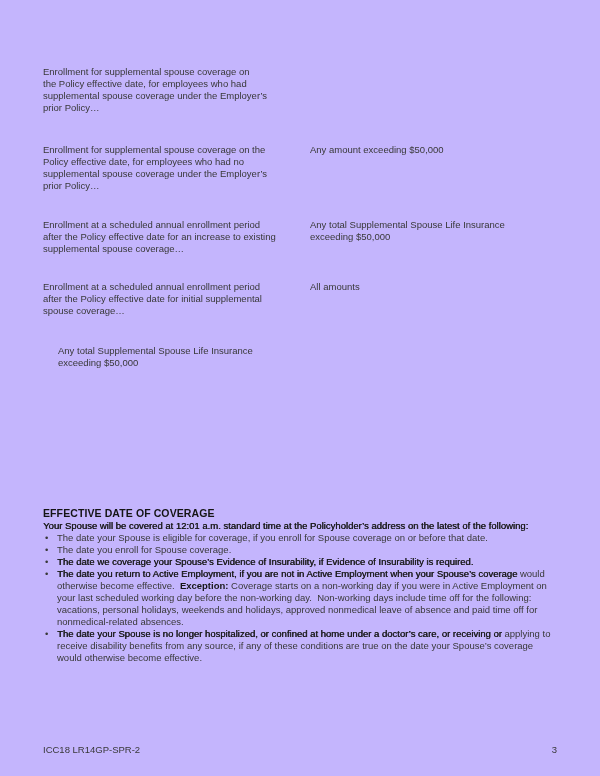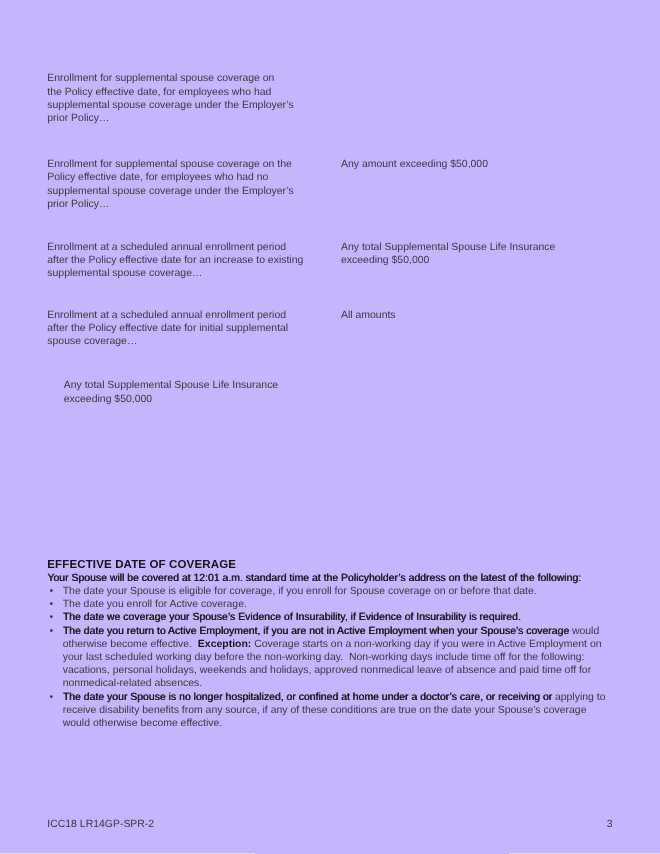--- a/index.html
+++ b/index.html
@@ -145,21 +145,21 @@
     <h2>EFFECTIVE DATE OF COVERAGE</h2>
     <p class="intro seg-dark">Your Spouse will be covered at 12:01 a.m. standard time at the Policyholder’s address on the latest of the following:</p>
 
     <div class="bullet">
       <span class="marker">•</span>
       <span class="btext"><span>The date your Spouse is eligible for coverage, if you enroll for Spouse coverage on or before that date.</span></span>
     </div>
 
     <div class="bullet">
       <span class="marker">•</span>
-      <span class="btext"><span>The date you enroll for Active coverage.</span></span>
+      <span class="btext"><span>The date you enroll for Spouse coverage.</span></span>
     </div>
 
     <div class="bullet">
       <span class="marker">•</span>
       <span class="btext"><span class="seg-dark">The date we coverage your Spouse’s Evidence of Insurability, if Evidence of Insurability is required.</span></span>
     </div>
 
     <div class="bullet">
       <span class="marker">•</span>
       <span class="btext"><span class="seg-dark">The date you return to Active Employment, if you are not in Active Employment when your Spouse’s coverage </span><span>would otherwise become effective.  </span><span class="seg-bold">Exception:</span><span> Coverage starts on a non-working day if you were in Active Employment on your last scheduled working day before the non-working day.  Non-working days include time off for the following: vacations, personal holidays, weekends and holidays, approved nonmedical leave of absence and paid time off for nonmedical-related absences.</span></span>

